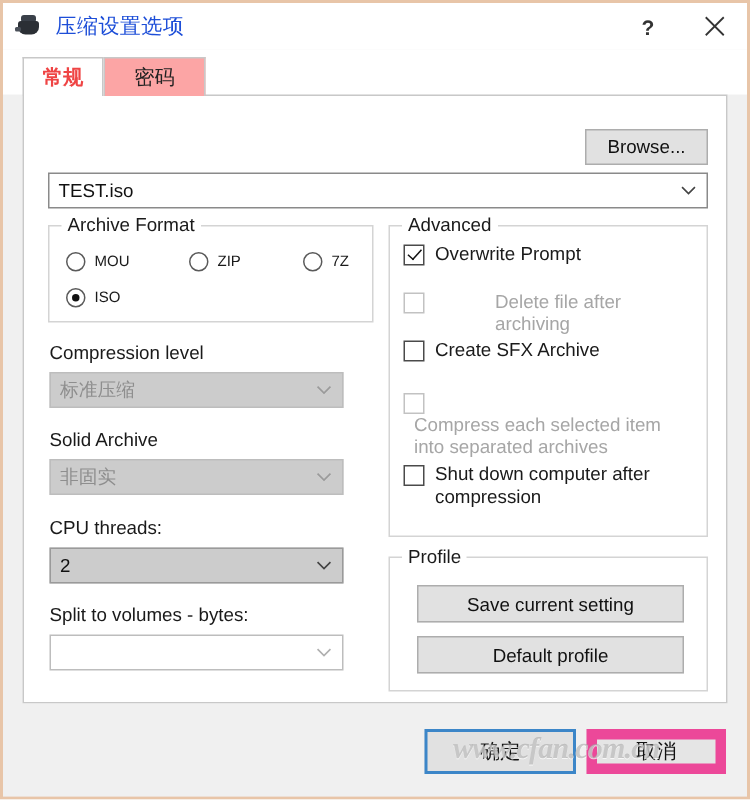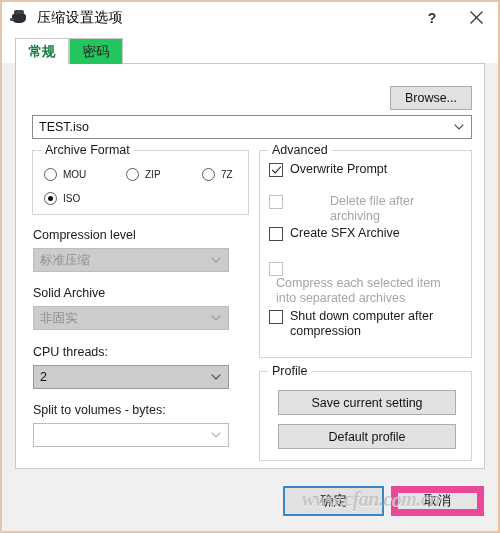--- a/index.html
+++ b/index.html
@@ -54,21 +54,21 @@
   .app-icon .vise-handle {
     position: absolute;
     left: 0px; top: 9px;
     width: 4px; height: 3px;
     background: #4a5059;
     border-radius: 1px;
   }
   .title-text {
     margin-left: 9px;
     font-size: 14px;
-    color: #000000;
+    color: #1d4ed8;
     letter-spacing: .3px;
     white-space: nowrap;
   }
   .title-spacer { flex: 1 1 auto; }
   .title-btn {
     width: 44px;
     height: 31px;
     display: flex;
     align-items: center;
     justify-content: center;
@@ -89,37 +89,37 @@
   }
   .tab {
     position: absolute;
     top: 5px;
     height: 26px;
     box-sizing: border-box;
     display: flex;
     align-items: center;
     justify-content: center;
     font-size: 13.5px;
-    color: #15803d;
+    color: #ef4444;
     border: 1px solid #c8c8c8;
     border-bottom: none;
     cursor: default;
   }
   .tab.active {
     left: 13px;
     width: 54px;
     background: #ffffff;
     border-color: #c8c8c8;
     font-weight: bold;
     z-index: 3;
   }
   .tab.inactive {
     left: 67px;
-    width: 54px;
-    background: #22c55e;
+    width: 68px;
+    background: #fca5a5;
     color: #222;
     z-index: 2;
   }
 
   
   .tabpage {
     position: absolute;
     left: 13px; top: 61px;
     width: 470px;
     height: 406px;

